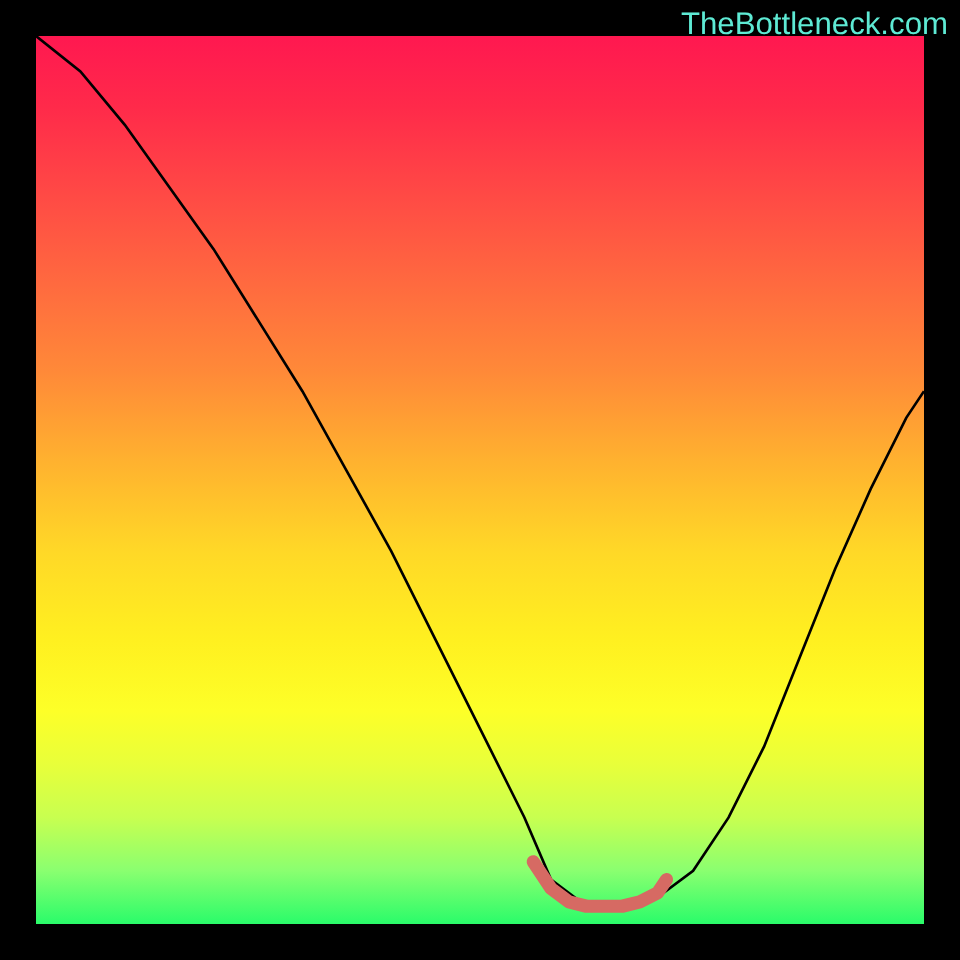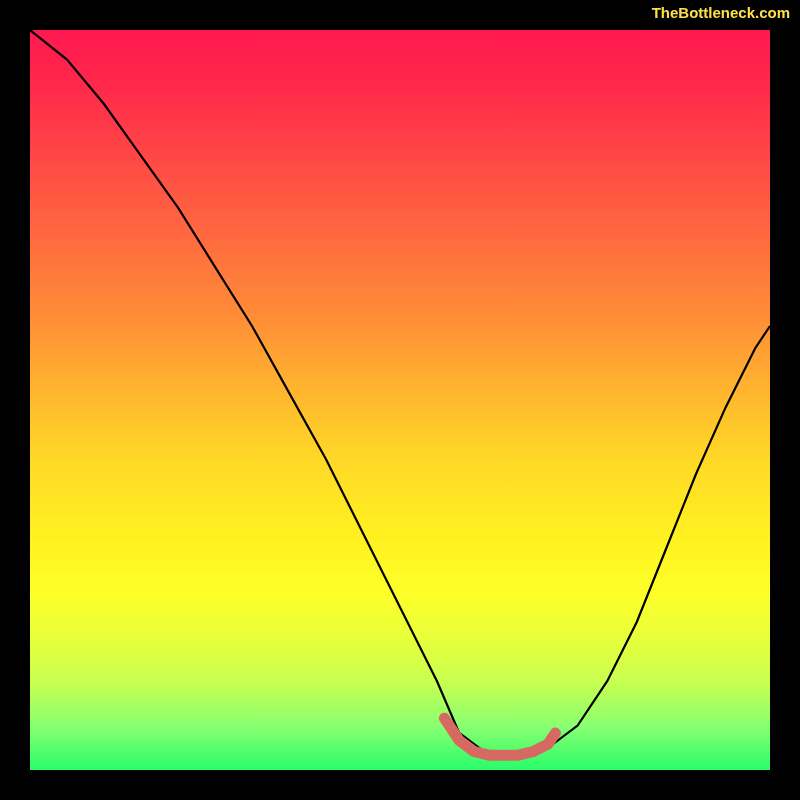--- a/index.html
+++ b/index.html
@@ -8,23 +8,23 @@
     height: 800px;
     background: #000;
     position: relative;
     font-family: Arial, sans-serif;
     overflow: hidden;
   }
   .watermark {
     position: absolute;
     top: 4px;
     right: 10px;
-    color: #fde047;
-    font-size: 15px;
-    font-weight: bold;
+    color: #5eead4;
+    font-size: 26px;
+    font-weight: normal;
     z-index: 10;
   }
   .plot-area {
     position: absolute;
     left: 30px;
     top: 30px;
     width: 740px;
     height: 740px;
     overflow: hidden;
   }

